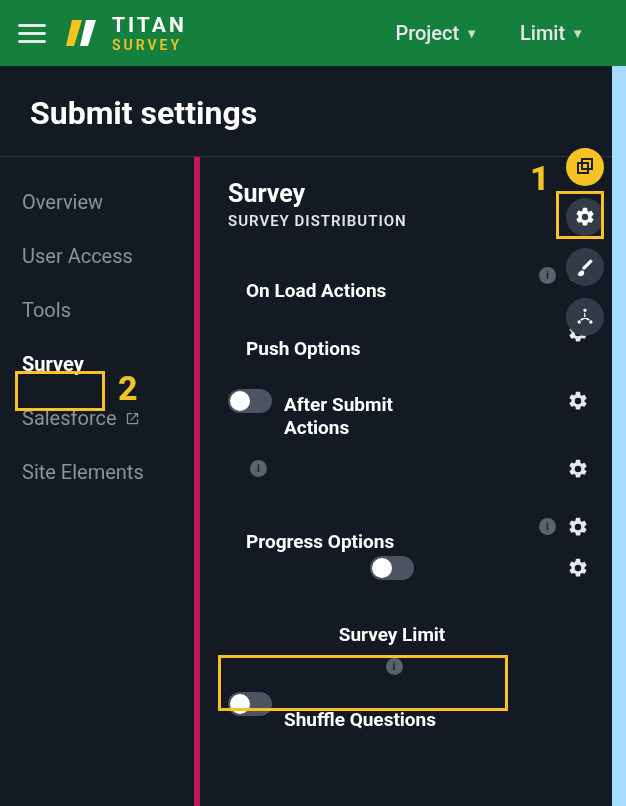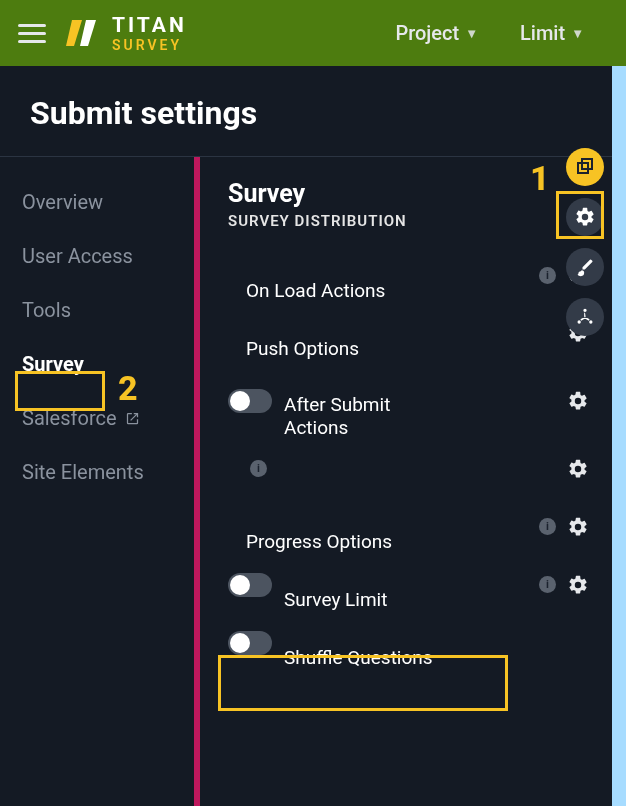--- a/index.html
+++ b/index.html
@@ -18,21 +18,21 @@
     position: absolute;
     top: 66px;
     right: 0;
     width: 14px;
     height: 740px;
     background: #a7dcff;
   }
   
   .header {
     height: 66px;
-    background: #4d7c0f;
+    background: #15803d;
     display: flex;
     align-items: center;
     padding: 0 18px;
     gap: 18px;
   }
   .hamburger {
     display: flex;
     flex-direction: column;
     justify-content: center;
     gap: 5px;
@@ -140,21 +140,21 @@
     display: flex;
     align-items: center;
     min-height: 58px;
     padding-left: 18px;
     padding-right: 60px;
     gap: 12px;
   }
   .row-label {
     flex: 1;
     font-size: 19px;
-    font-weight: 400;
+    font-weight: 700;
     color: #ffffff;
     line-height: 1.2;
     margin-top: 32px;
   }
   .info {
     width: 17px;
     height: 17px;
     border-radius: 50%;
     background: #5a626e;
     color: #1b222e;
@@ -367,21 +367,21 @@
     <div class="row">
       <span class="row-label">Progress Options</span>
       <span class="info">i</span>
       <span class="gear-btn">
         <svg width="22" height="22" viewBox="0 0 24 24">
             <path fill="#e6e8eb" d="M19.14 12.94a7 7 0 0 0 .06-.94 7 7 0 0 0-.06-.94l2.03-1.58a.5.5 0 0 0 .12-.64l-1.92-3.32a.5.5 0 0 0-.6-.22l-2.39.96a7 7 0 0 0-1.62-.94l-.36-2.54A.5.5 0 0 0 13.9 2h-3.8a.5.5 0 0 0-.5.42l-.36 2.54a7 7 0 0 0-1.62.94l-2.39-.96a.5.5 0 0 0-.6.22L2.71 8.48a.5.5 0 0 0 .12.64l2.03 1.58a7 7 0 0 0 0 1.88l-2.03 1.58a.5.5 0 0 0-.12.64l1.92 3.32a.5.5 0 0 0 .6.22l2.39-.96c.5.38 1.04.7 1.62.94l.36 2.54a.5.5 0 0 0 .5.42h3.8a.5.5 0 0 0 .5-.42l.36-2.54c.58-.24 1.12-.56 1.62-.94l2.39.96a.5.5 0 0 0 .6-.22l1.92-3.32a.5.5 0 0 0-.12-.64ZM12 15.5A3.5 3.5 0 1 1 15.5 12 3.5 3.5 0 0 1 12 15.5Z"></path>
           </svg>
       </span>
     </div>
 
-    <div class="row" style="padding-left:0;">
+    <div class="row" style="padding-left:0;flex-direction:column;">
       <span class="toggle"></span>
       <span class="row-label">Survey Limit</span>
       <span class="info">i</span>
       <span class="gear-btn">
         <svg width="22" height="22" viewBox="0 0 24 24">
             <path fill="#e6e8eb" d="M19.14 12.94a7 7 0 0 0 .06-.94 7 7 0 0 0-.06-.94l2.03-1.58a.5.5 0 0 0 .12-.64l-1.92-3.32a.5.5 0 0 0-.6-.22l-2.39.96a7 7 0 0 0-1.62-.94l-.36-2.54A.5.5 0 0 0 13.9 2h-3.8a.5.5 0 0 0-.5.42l-.36 2.54a7 7 0 0 0-1.62.94l-2.39-.96a.5.5 0 0 0-.6.22L2.71 8.48a.5.5 0 0 0 .12.64l2.03 1.58a7 7 0 0 0 0 1.88l-2.03 1.58a.5.5 0 0 0-.12.64l1.92 3.32a.5.5 0 0 0 .6.22l2.39-.96c.5.38 1.04.7 1.62.94l.36 2.54a.5.5 0 0 0 .5.42h3.8a.5.5 0 0 0 .5-.42l.36-2.54c.58-.24 1.12-.56 1.62-.94l2.39.96a.5.5 0 0 0 .6-.22l1.92-3.32a.5.5 0 0 0-.12-.64ZM12 15.5A3.5 3.5 0 1 1 15.5 12 3.5 3.5 0 0 1 12 15.5Z"></path>
           </svg>
       </span>
     </div>
 

